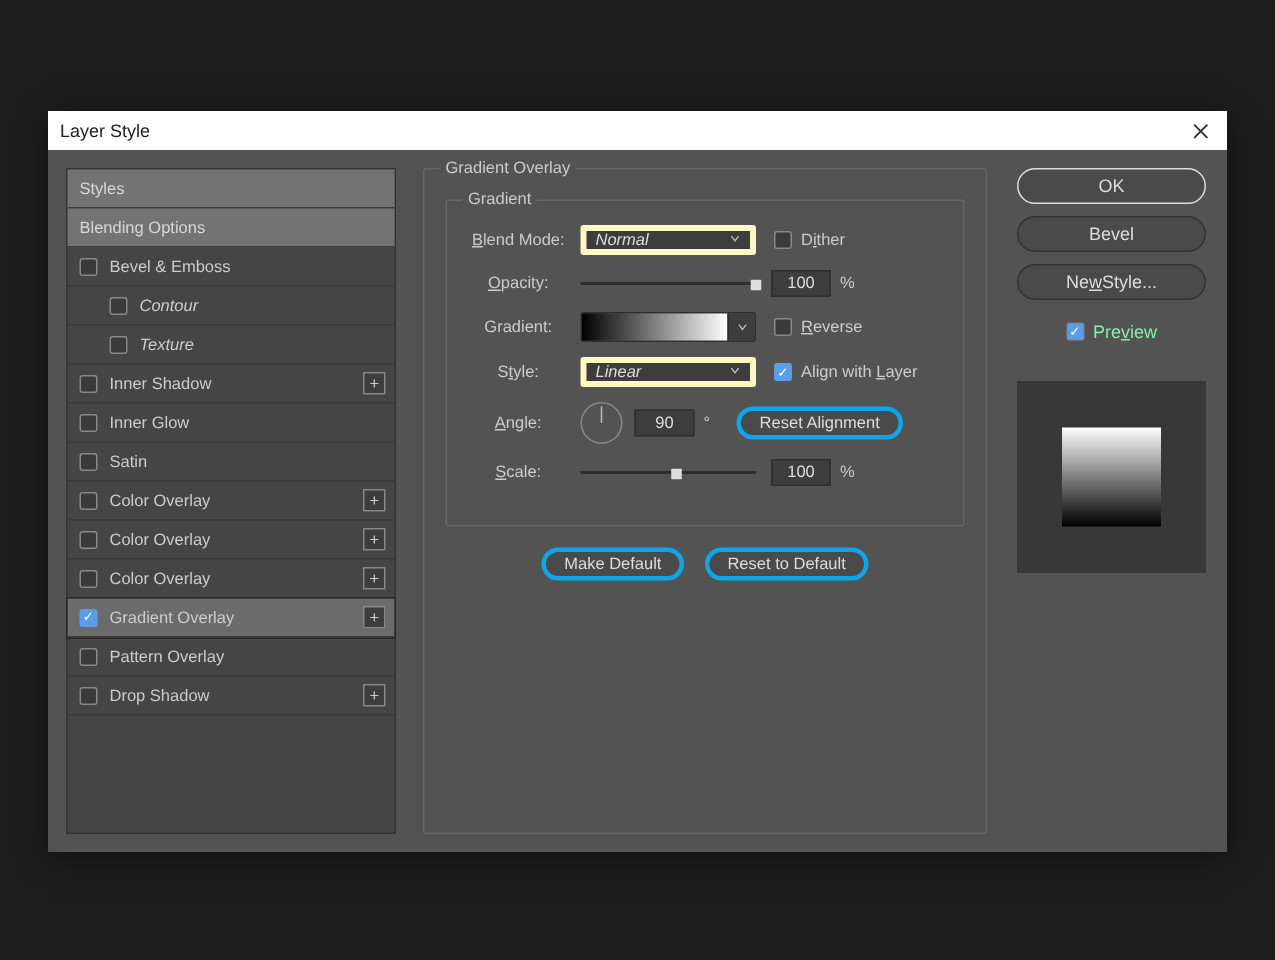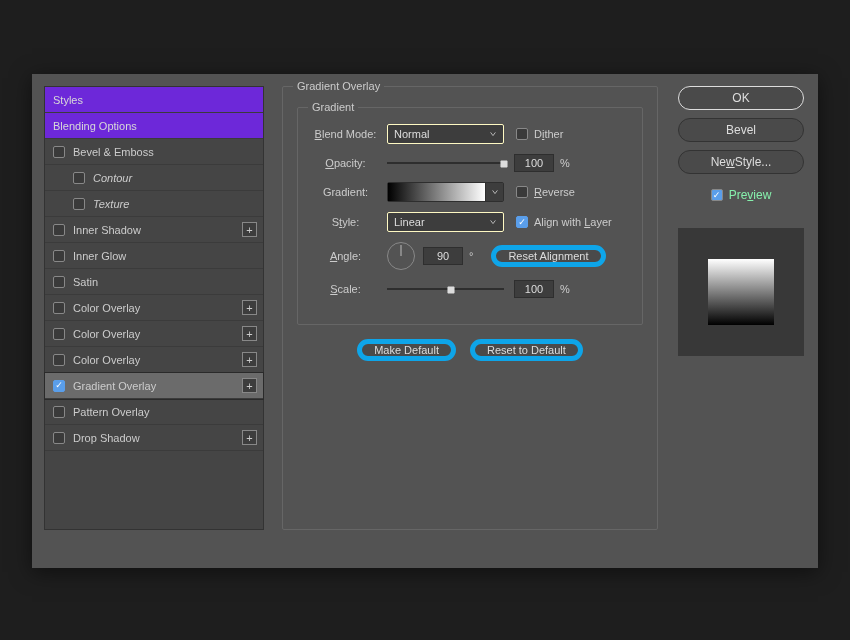--- a/index.html
+++ b/index.html
@@ -7,73 +7,81 @@
   .dialog { position: absolute; left: 32px; top: 74px; width: 786px; height: 494px; background: #535353; box-shadow: 0 4px 20px rgba(0,0,0,.5); border-radius: 0; }
   .titlebar { height: 26px; background: #fff; color: #222; display: flex; align-items: center; padding: 0 8px; }
   .titlebar .title { font-size: 12px; }
   .titlebar .close { margin-left: auto; width: 20px; height: 20px; display:flex; align-items:center; justify-content:center; cursor:pointer; }
   .titlebar .close svg { width:11px; height:11px; }
   .body { display: flex; padding: 12px; gap: 18px; height: calc(100% - 26px); }
   
   .left { width: 220px; background:#535353; display:flex; flex-direction:column; }
   .style-list { background:#454545; border:1px solid #333; flex:1; display:flex; flex-direction:column; position:relative; }
   .style-row { height:26px; display:flex; align-items:center; padding:0 8px; border-bottom:1px solid #3b3b3b; font-size:11px; color:#ccc; position:relative; }
-  .style-row.header { background:#6d28d9; color:#d8d8d8; }
+  .style-row.header { background:#737373; color:#d8d8d8; }
   .style-row.sub { padding-left:28px;font-style:italic; }
   .style-row .chk { width:12px; height:12px; border:1px solid #888; border-radius:2px; margin-right:8px; display:flex; align-items:center; justify-content:center; background:#3a3a3a; }
   .style-row .chk.on { background:#5a9eea; border-color:#5a9eea; }
   .style-row .chk.on::after { content:"✓"; color:#fff; font-size:9px; line-height:1; }
   .style-row.active { background:#6b6b6b; outline:1px solid #2a2a2a; }
   .style-row .plus { position:absolute; right:6px; top:5px; width:15px; height:15px; border:1px solid #888; display:flex; align-items:center; justify-content:center; font-size:11px; color:#ccc; background:#3d3d3d; }
   .left-footer { height:28px; display:flex; align-items:center; gap:12px; padding:0 8px; color:#999; font-size:12px; border-top:1px solid #333; }
   .left-footer .fx { font-style:italic; font-size:12px; }
   .left-footer .trash { margin-left:auto; }
   .ico { width:14px; height:14px; display:flex; align-items:center; justify-content:center; }
   
   .center { flex:1; position:relative; }
   .group { border:1px solid #666; border-radius:2px; position:relative; padding:10px 14px 18px 14px; }
   .group > .legend { position:absolute; top:-7px; left:10px; background:#535353; padding:0 4px; font-size:11px; color:#ccc; }
   .outer-group { height: 100%; padding:14px 14px 14px 14px; }
   .inner-group { margin-top:6px; padding:16px 14px 16px 14px; }
   .field { display:flex; align-items:center; margin-bottom:10px; font-size:11px; color:#ccc; }
   .field .lbl { width:75px; text-align:center; padding-right:8px; }
-  .select { width:117px; height:20px; background:#3d3d3d; border:1px solid #fef9c3; color:#ddd; font-size:11px; display:flex; align-items:center; padding:0 6px; border-radius:2px; position:relative; }
+  .select { width:117px; height:20px; background:#3d3d3d; border:4px solid #fef9c3; color:#ddd; font-size:11px; display:flex; align-items:center; padding:0 6px; border-radius:2px; position:relative;font-style:italic; }
   .select .caret { margin-left:auto; }
   .gradient-swatch { width:117px; height:20px; border:1px solid #2e2e2e; border-radius:2px; display:flex; }
   .gradient-swatch .gw { flex:1; background:linear-gradient(90deg,#000,#fff); }
   .gradient-swatch .caret-box { width:18px; background:#3d3d3d; border-left:1px solid #2e2e2e; display:flex; align-items:center; justify-content:center; }
   .chkline { display:flex; align-items:center; gap:6px; margin-left:12px; }
   .chkline .ck { width:12px; height:12px; border:1px solid #888; border-radius:2px; background:#3a3a3a; display:flex; align-items:center; justify-content:center; }
   .chkline .ck.on { background:#5a9eea; border-color:#5a9eea; }
   .chkline .ck.on::after { content:"✓"; color:#fff; font-size:9px; }
   .slider { width:117px; height:14px; position:relative; }
   .slider .track { position:absolute; top:6px; left:0; right:0; height:2px; background:#2e2e2e; }
   .slider .thumb { position:absolute; top:3px; width:10px; height:10px; background:#ddd; border-radius:1px; transform:translateX(-50%) rotate(45deg); clip-path: polygon(50% 0, 100% 50%, 50% 100%, 0 50%); }
   .numbox { width:40px; height:18px; background:#3d3d3d; border:1px solid #2e2e2e; color:#ddd; font-size:11px; text-align:center; margin-left:10px; display:flex; align-items:center; justify-content:center; }
   .unit { margin-left:6px; }
   .angle-dial { width:28px; height:28px; border:1px solid #888; border-radius:50%; position:relative; margin-right:8px; }
   .angle-dial .needle { position:absolute; left:50%; top:50%; width:1px; height:11px; background:#bbb; transform-origin: top center; transform: translate(-50%,0) rotate(180deg); }
-  .btn-sm { height:22px; padding:0 12px; border:5px solid #0ea5e9; border-radius:11px; background:#4a4a4a; color:#ddd; font-size:11px; display:inline-flex; align-items:center; cursor:pointer; }
+  .btn-sm { height:22px; padding:0 12px; border:3px solid #0ea5e9; border-radius:11px; background:#4a4a4a; color:#ddd; font-size:11px; display:inline-flex; align-items:center; cursor:pointer; }
   .row-btns { display:flex; gap:14px; justify-content:center; margin-top:14px; }
   
   .right { width:130px; display:flex; flex-direction:column; align-items:center; }
   .rbtn { width:126px; height:24px; border:1px solid #333; border-radius:12px; background:#4a4a4a; color:#ddd; font-size:12px; display:flex; align-items:center; justify-content:center; margin-bottom:8px; cursor:pointer; }
   .rbtn.primary { border:1.5px solid #ddd; }
   .prev-row { display:flex; align-items:center; gap:6px; margin:6px 0 26px 0; font-size:12px; color:#86efac; }
   .prev-row .ck { width:12px; height:12px; border:1px solid #888; border-radius:2px; background:#5a9eea; display:flex; align-items:center; justify-content:center; }
   .prev-row .ck::after { content:"✓"; color:#fff; font-size:9px; }
   .preview-box { width:126px; height:128px; background:#383838; display:flex; align-items:center; justify-content:center; }
   .preview-swatch { width:66px; height:66px; background:linear-gradient(180deg,#fff,#000); }
   .caret svg { width:8px; height:8px; }
   .ul { text-decoration: underline; }
 </style>
 </head>
 <body>
 
 <div class="dialog">
+  <div class="titlebar">
+    <span class="title">Layer Style</span>
+    <span class="close">
+      <svg viewBox="0 0 10 10">
+          <path d="M1 1 L9 9 M9 1 L1 9" stroke="#333" stroke-width="1.2"></path>
+        </svg>
+    </span>
+  </div>
   <div class="body">
 
     <div class="left">
       <div class="style-list">
         <div class="style-row header">
           <span>Styles</span>
         </div>
         <div class="style-row header">
           <span>Blending Options</span>
         </div>

